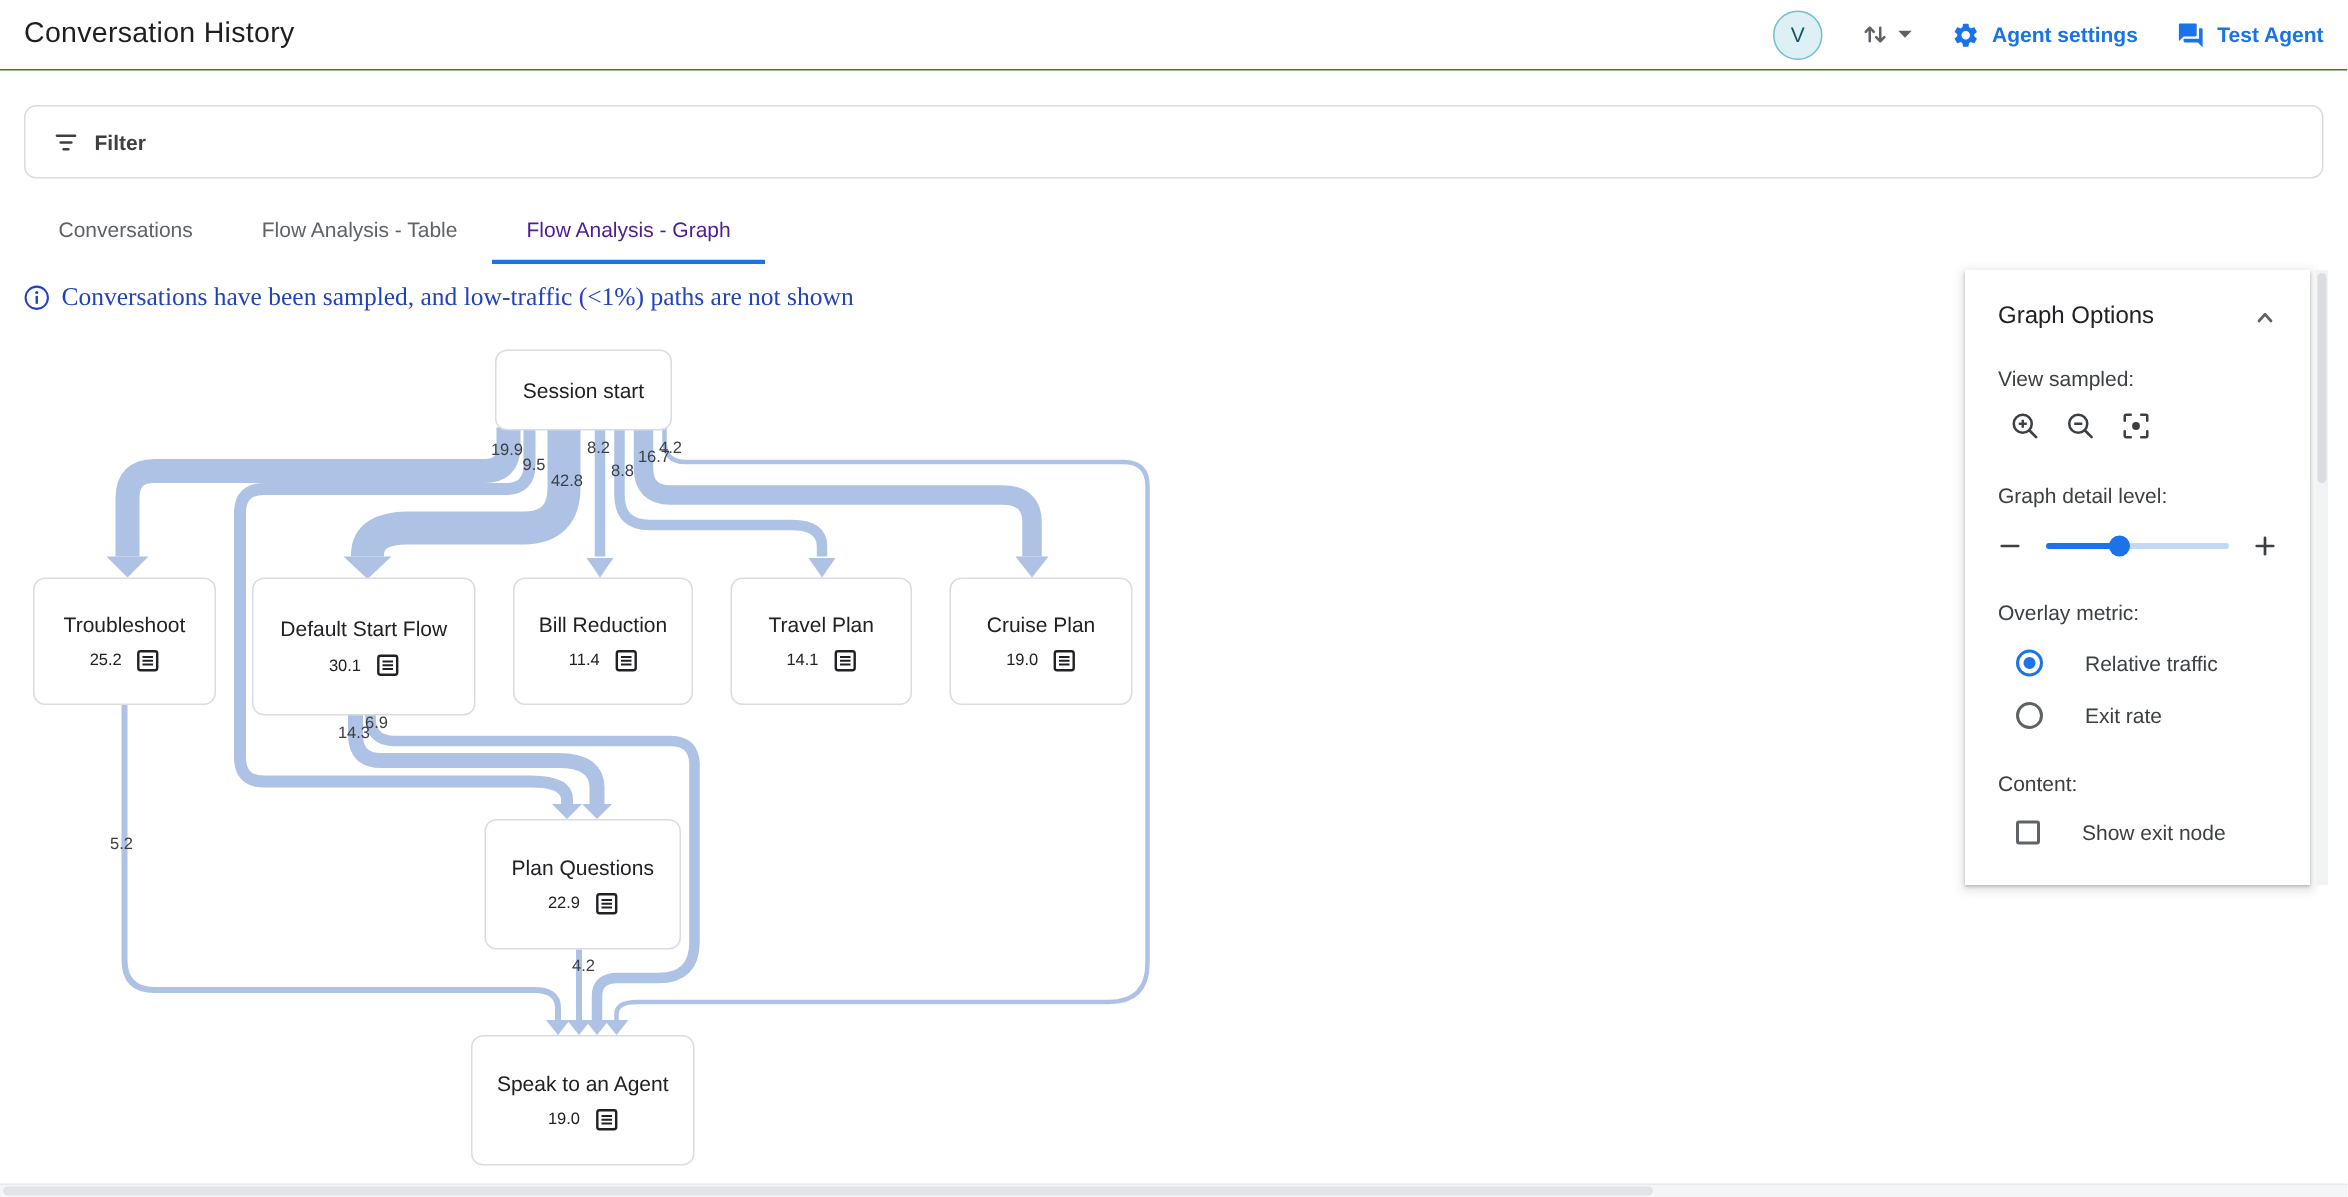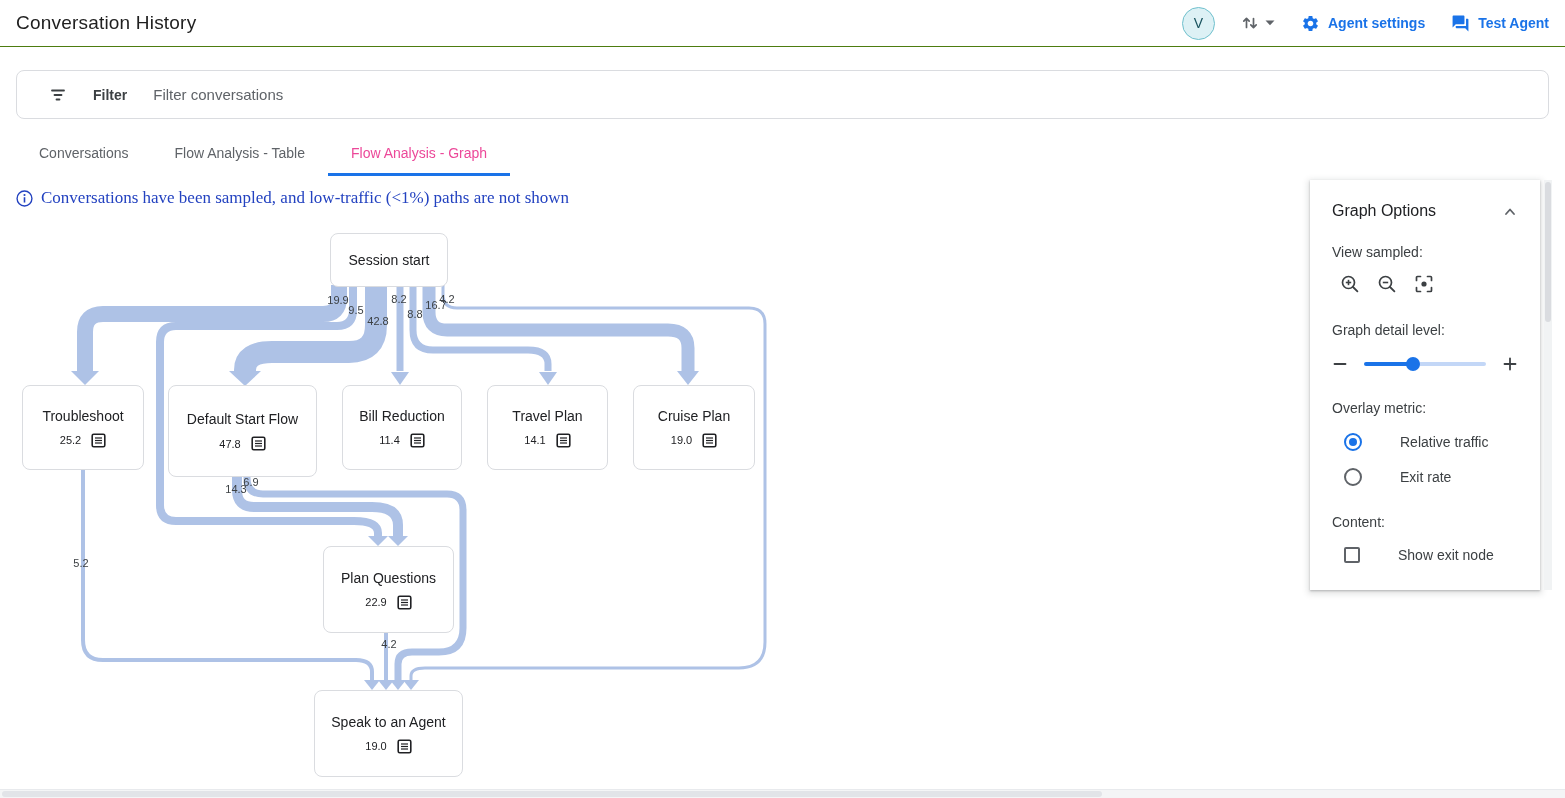--- a/index.html
+++ b/index.html
@@ -11,30 +11,30 @@
     display:flex; align-items:center; padding:0 16px; border-bottom:1px solid #4d7c0f; background:#fff; z-index:20; }
   .topbar-title { font-size:19px; color:#1f1f1f; letter-spacing:.2px; }
   .topbar-right { margin-left:auto; display:flex; align-items:center; gap:26px; }
   .avatar { width:33px; height:33px; border-radius:50%; background:#ddf1f5; border:1.5px solid #6fc0cd;
     display:flex; align-items:center; justify-content:center; font-size:14px; color:#19535e; cursor:pointer; }
   .sort-btn { display:flex; align-items:center; gap:6px; cursor:pointer; color:#5f6368; }
   .link-btn { display:flex; align-items:center; gap:8px; color:#1a73e8; font-size:14px; font-weight:700; cursor:pointer; }
 
   
   .filter-bar { position:absolute; left:16px; top:70px; width:1533px; height:49px;
-    border:1px solid #dadce0; border-radius:8px; display:flex; align-items:center; padding:0 32px; gap:26px; background:#fff; }
+    border:1px solid #dadce0; border-radius:8px; display:flex; align-items:center; padding:0 18px; gap:10px; background:#fff; }
   .filter-label { font-size:14px; font-weight:700; color:#3c4043; }
   .filter-input { border:none; outline:none; flex:1; font-size:15px; color:#202124; font-family:"Liberation Sans",sans-serif; }
   .filter-input::placeholder { color:#5f6368; }
 
   
   .tabs { position:absolute; left:16px; top:133px; display:flex; height:43px; }
   .tab { padding:0 23px; display:flex; align-items:center; font-size:14px; font-weight:500; color:#5f6368;
     cursor:pointer; border-bottom:3px solid transparent; }
-  .tab.active { color:#ec4899; border-bottom-color:#1a73e8; border-radius:3px 3px 0 0; }
+  .tab.active { color:#4c1d95; border-bottom-color:#1a73e8; border-radius:3px 3px 0 0; }
 
   
   .notice { position:absolute; left:16px; top:188px; display:flex; align-items:center; gap:8px;
     color:#2342c0; font-family:"Liberation Serif", serif; font-size:17px; }
 
   
   .graph-svg { position:absolute; left:0; top:0; z-index:1; }
   .node { position:absolute; background:#fff; border:1px solid #dadce0; border-radius:8px; z-index:3;
     display:flex; flex-direction:column; align-items:center; justify-content:center; gap:9px; cursor:pointer; }
   .node-title { font-size:14px; color:#202124; }
@@ -47,21 +47,21 @@
     box-shadow:0 1px 2px rgba(60,64,67,.3), 0 2px 6px 2px rgba(60,64,67,.15); padding:22px 22px; }
   .panel-header { display:flex; align-items:flex-end; justify-content:space-between; }
   .panel-title { font-size:16px; color:#202124; }
   .section-label { font-size:14px; color:#3c4043; }
   .view-icons { display:flex; gap:17px; margin:14px 0 0 8px; }
   .icon-btn { cursor:pointer; color:#3c4043; display:flex; }
   .slider-row { display:flex; align-items:center; margin-top:18px; }
   .slider-track { flex:1; height:4px; border-radius:2px; margin:0 16px; position:relative; background:#c3d7f7; cursor:pointer; }
   .slider-thumb { position:absolute; top:50%; width:14px; height:14px; border-radius:50%; background:#1a73e8;
     transform:translate(-50%,-50%); }
-  .option-row { display:flex; align-items:center; gap:38px; margin:17px 0 0 12px; cursor:pointer; }
+  .option-row { display:flex; align-items:center; gap:28px; margin:17px 0 0 12px; cursor:pointer; }
   .radio { width:18px; height:18px; border-radius:50%; border:2px solid #5f6368; position:relative; flex:0 0 auto; }
   .radio.selected { border-color:#1a73e8; }
   .radio.selected::after { content:""; position:absolute; left:3px; top:3px; width:8px; height:8px; border-radius:50%; background:#1a73e8; }
   .checkbox { width:16px; height:16px; border:2px solid #5f6368; border-radius:2px; flex:0 0 auto; }
   .option-label { font-size:14px; color:#3c4043; }
   .mt22 { margin-top:24px; }
   .mt28 { margin-top:28px; }
 
   
   .vscroll { position:absolute; left:1544px; top:180px; width:8px; height:410px; background:#f1f3f4; z-index:11; }
@@ -106,21 +106,20 @@
 
 <div class="filter-bar">
   <svg width="18" height="18" viewBox="0 0 18 18">
     <g stroke="#3c4043" stroke-width="1.8" stroke-linecap="round">
       <line x1="3" y1="4.5" x2="15" y2="4.5"></line>
       <line x1="5.5" y1="9" x2="12.5" y2="9"></line>
       <line x1="7.5" y1="13.5" x2="10.5" y2="13.5"></line>
     </g>
   </svg>
   <span class="filter-label">Filter</span>
-  <input class="filter-input" type="text" placeholder="Filter conversations" style="">
 </div>
 
 <div class="tabs">
   <div class="tab">
       <span>Conversations</span>
     </div>
   <div class="tab">
       <span>Flow Analysis - Table</span>
     </div>
   <div class="tab active">
@@ -193,21 +192,21 @@
           <line x1="4" y1="7.5" x2="11" y2="7.5"></line>
           <line x1="4" y1="10" x2="11" y2="10"></line>
         </g>
     </svg>
   </div>
 </div>
 
 <div class="node" style="left:168px; top:385px; width:149px; height:92px">
   <div class="node-title">Default Start Flow</div>
   <div class="node-meta">
-    <span class="node-value">47.8</span>
+    <span class="node-value">30.1</span>
     <svg width="15" height="15" viewBox="0 0 15 15">
       <rect x="1.2" y="1.2" width="12.6" height="12.6" rx="1.5" fill="none" stroke="#202124" stroke-width="1.6"></rect>
       <g stroke="#202124" stroke-width="1.2">
           <line x1="4" y1="5" x2="11" y2="5"></line>
           <line x1="4" y1="7.5" x2="11" y2="7.5"></line>
           <line x1="4" y1="10" x2="11" y2="10"></line>
         </g>
     </svg>
   </div>
 </div>

